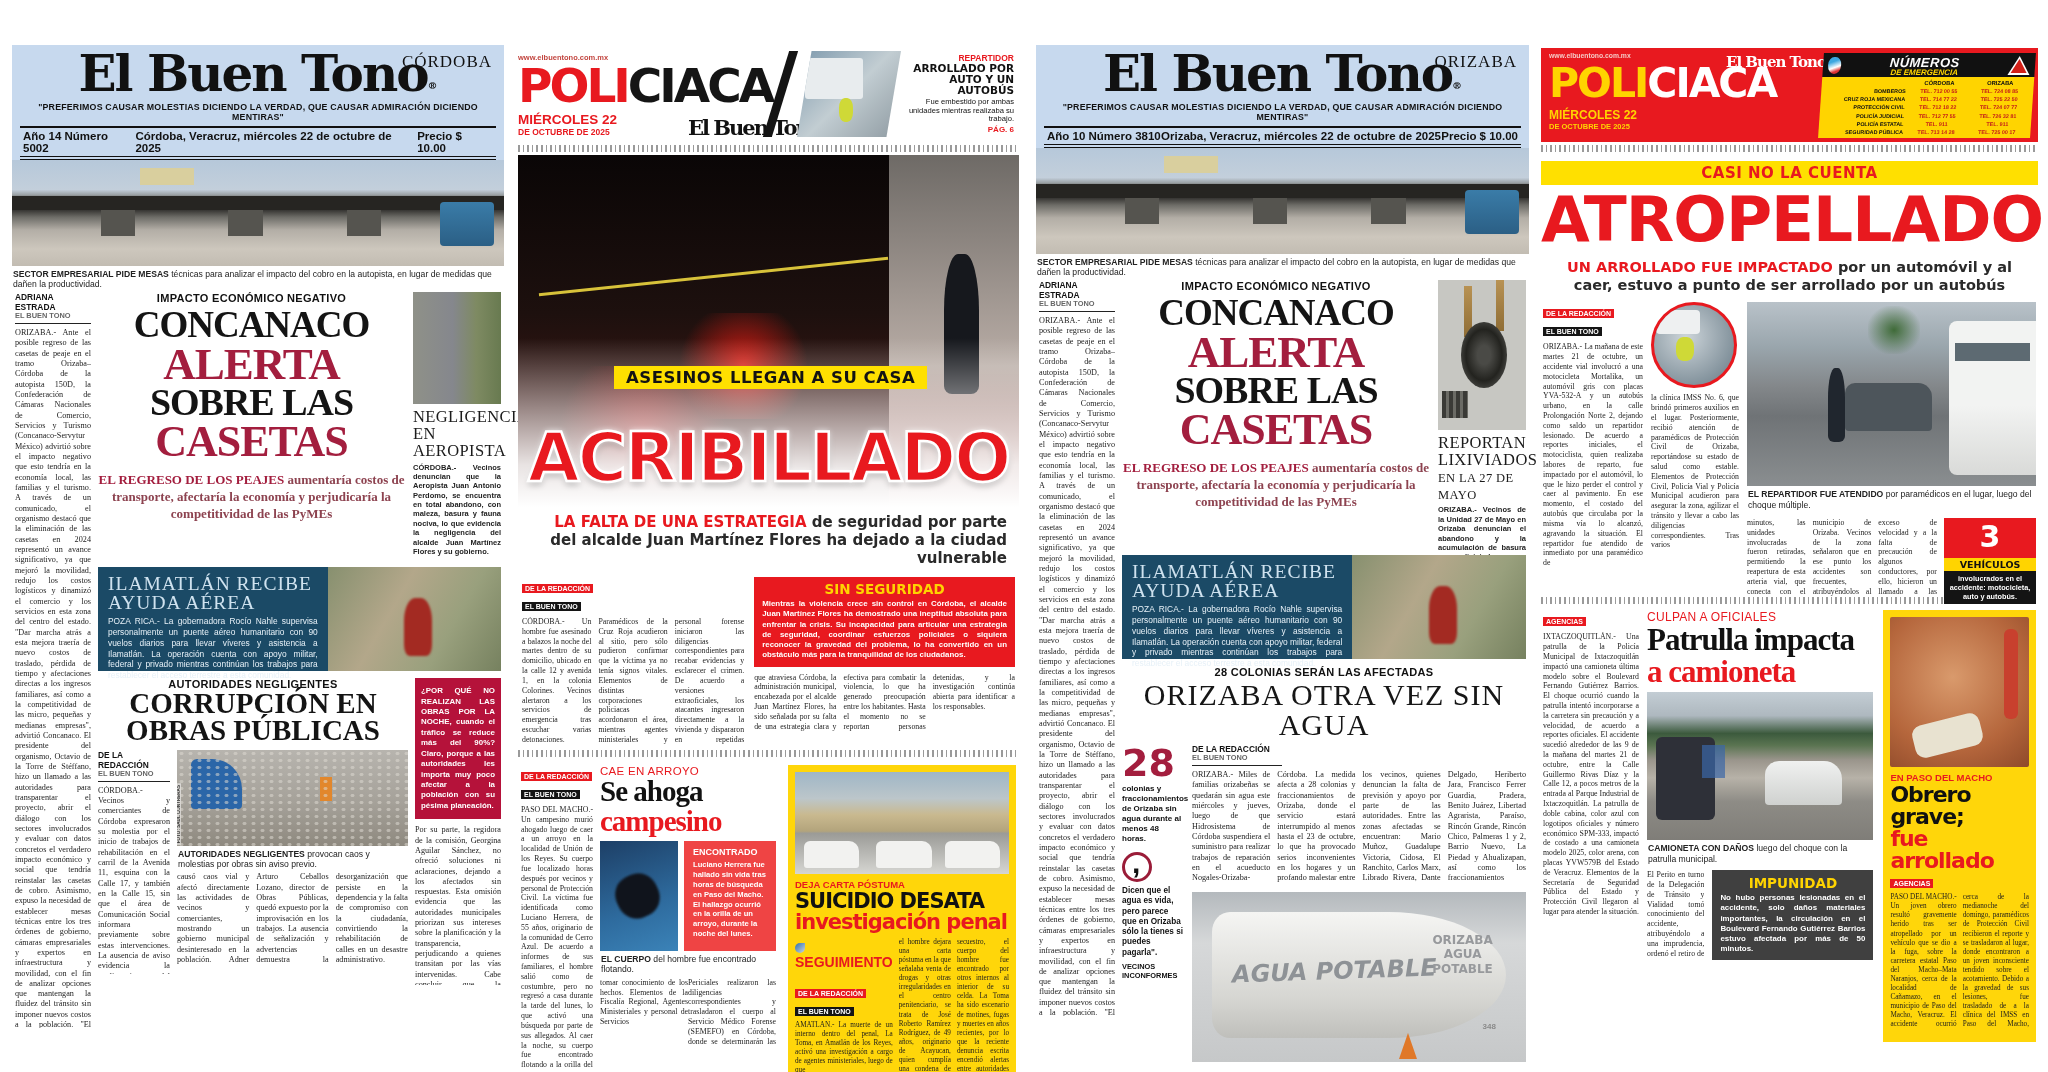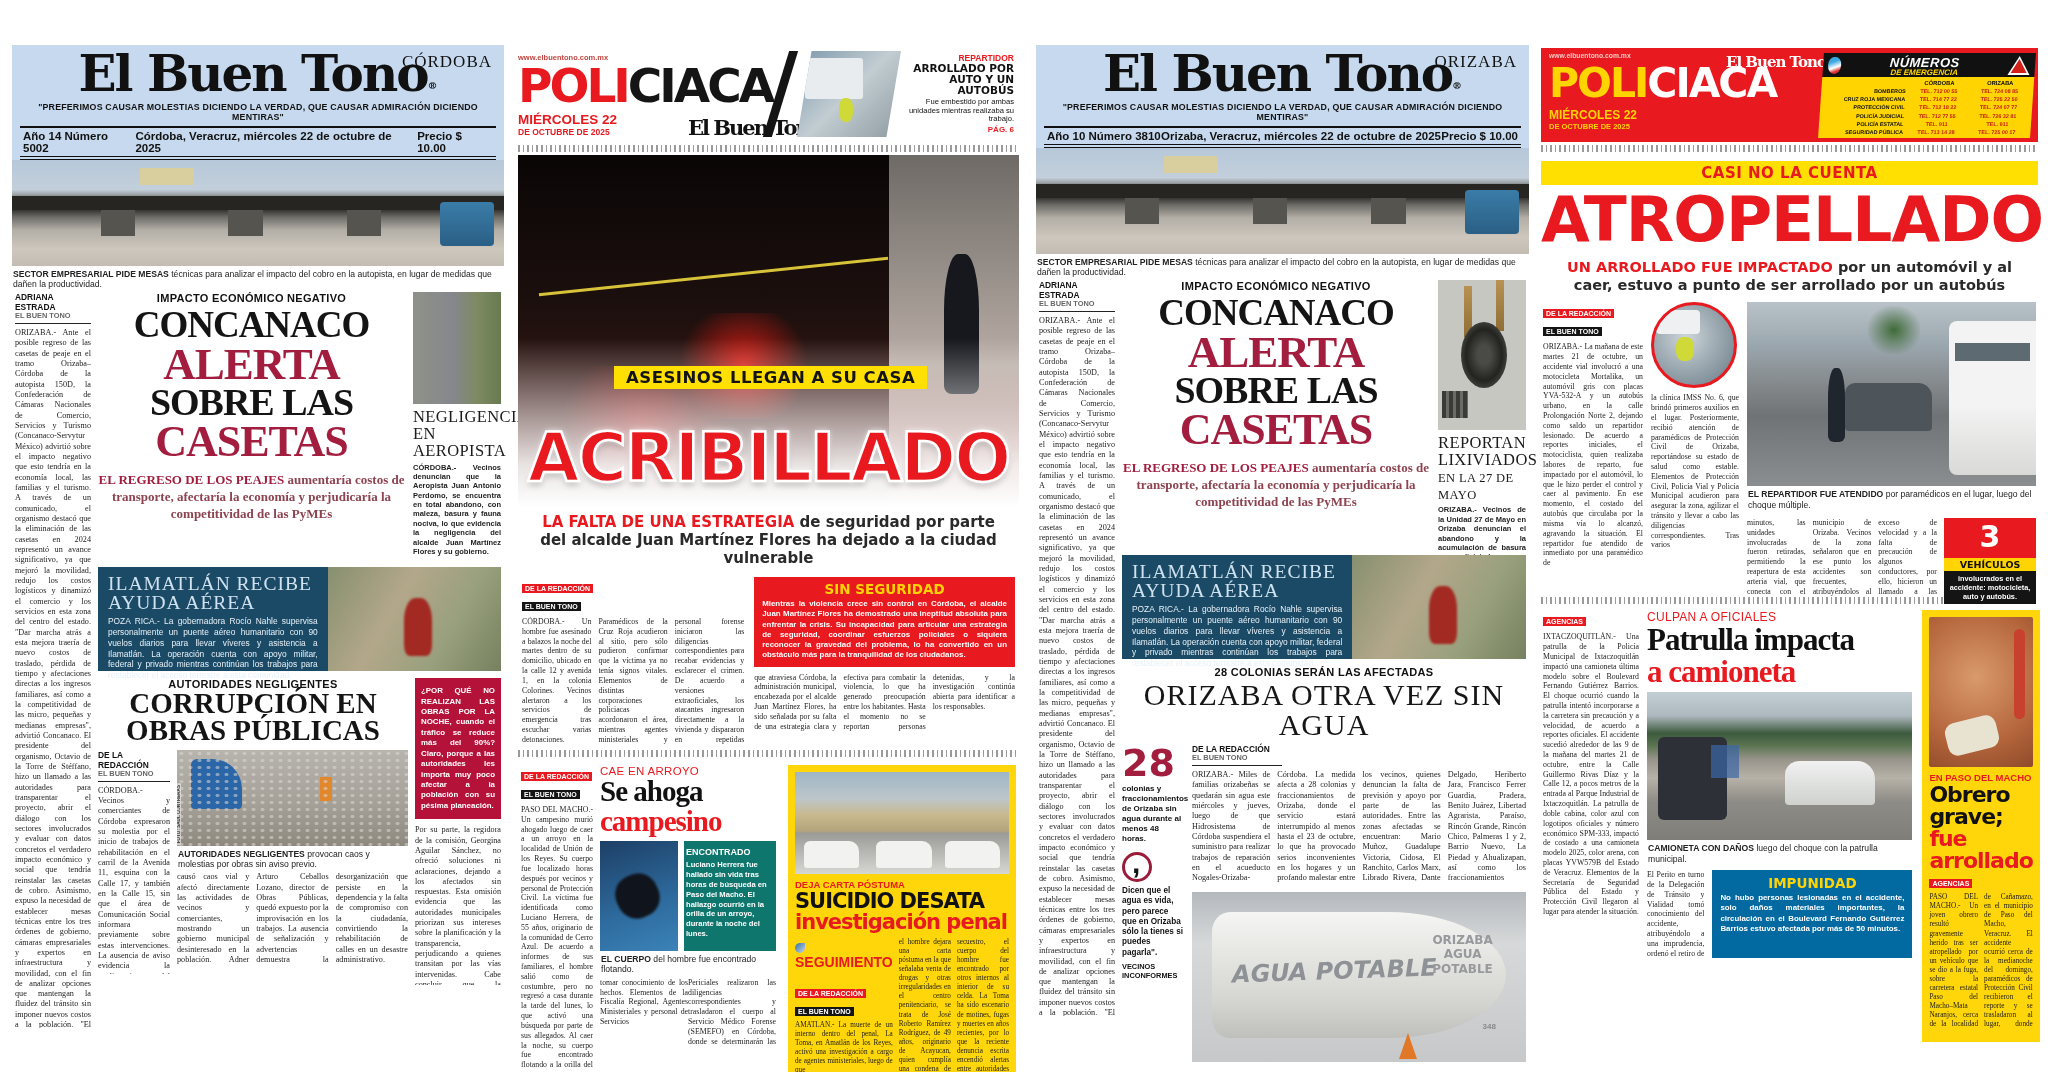--- a/index.html
+++ b/index.html
@@ -99,31 +99,31 @@
 .acri{position:relative;height:352px}
 .nightph{position:absolute;inset:0;background:linear-gradient(180deg,#0a0606 0%,#1d100e 45%,#3a1713 72%,#4e1d17 100%)}
 .nightph .glow1{position:absolute;left:30%;top:45%;width:30%;height:30%;background:radial-gradient(circle,rgba(255,30,20,.8),transparent 70%)}
 .nightph .glow2{position:absolute;left:5%;top:60%;width:40%;height:36%;background:radial-gradient(circle,rgba(220,30,30,.55),transparent 70%)}
 .nightph .tape{position:absolute;left:4%;top:34%;width:70%;height:3px;background:#d8c23a;transform:rotate(-6deg)}
 .nightph .wall{position:absolute;right:0;top:0;width:26%;height:100%;background:linear-gradient(180deg,#6e6a66,#b9ada6 60%,#7c2f28)}
 .nightph .cop{position:absolute;right:8%;top:28%;width:7%;height:40%;background:#16181d;border-radius:40% 40% 8px 8px}
 .acri::after{content:"";position:absolute;inset:0;background:linear-gradient(180deg,transparent 52%,rgba(255,255,255,.88) 88%,#fff 100%)}
 .acri-kick{position:absolute;z-index:2;left:96px;bottom:118px;background:#ffe000;color:#131313;font-family:"DejaVu Sans",sans-serif;font-weight:bold;font-size:16.5px;padding:2px 12px;letter-spacing:.5px}
 .acri-hl{position:absolute;z-index:2;left:0;right:0;bottom:10px;text-align:center;font-family:"DejaVu Sans",sans-serif;font-weight:bold;font-size:67px;letter-spacing:-2px;color:#e8191f;-webkit-text-stroke:2.5px #fff;text-shadow:0 0 6px #fff,0 4px 6px rgba(0,0,0,.25)}
-.acri-sub{text-align:center;font-family:"DejaVu Sans",sans-serif;font-weight:bold;font-size:15px;line-height:1.2;margin:6px 12px 2px;color:#2a2a2a}
+.acri-sub{text-align:right;font-family:"DejaVu Sans",sans-serif;font-weight:bold;font-size:15px;line-height:1.2;margin:6px 12px 2px;color:#2a2a2a}
 .acri-sub .lead{color:#e8191f}
 .acri-body{display:flex;gap:10px;padding:8px 4px 2px}
 .redbox2{background:#e8191f;padding:4px 8px 6px}
 .redbox2 .t{color:#ffd400;text-align:center;font-family:"DejaVu Sans",sans-serif;font-weight:bold;font-size:13.5px;margin-bottom:2px}
 .redbox2 .b{color:#fff;font-size:7.9px;font-weight:bold;line-height:1.3;text-align:justify}
 
 .hl2line{font-family:Liberation Serif, serif;font-weight:bold;font-size:29px;line-height:1.02;letter-spacing:-1px}
 .waterph{width:78px;background:linear-gradient(160deg,#1d3f66,#2e6b9e 60%,#3b83b8)}
 .waterph .bodyfig{position:absolute;left:20%;top:30%;width:55%;height:40%;background:#10141c;border-radius:45%;transform:rotate(-25deg);filter:blur(1px)}
-.found{flex:1;background:#0f766e;color:#fff;padding:6px 2px}
+.found{flex:1;background:#ef4444;color:#fff;padding:6px 9px}
 .found .t{font-size:9px;font-weight:bold;margin-bottom:3px}
 .found .b{font-size:7.6px;font-weight:bold;line-height:1.3}
 
 .suic{width:228px;background:#ffd60a;padding:7px 7px 6px}
 .prisonph{height:102px;background:linear-gradient(180deg,#9fb6c6 0%,#bcc6ca 26%,#c9b98f 42%,#b3a47c 58%,#9b9b97 60%,#d6d6d2 100%)}
 .prisonph .car{position:absolute;bottom:6%;width:26%;height:26%;background:#f2f2f0;border-radius:6px 10px 3px 3px}
 .suic-k{color:#e8191f;font-weight:bold;font-size:9.5px;margin:5px 0 1px}
 .suic-h1{font-family:"DejaVu Sans",sans-serif;font-weight:bold;font-size:21px;letter-spacing:-1px;line-height:1}
 .suic-h2{font-family:"DejaVu Sans",sans-serif;font-weight:bold;font-size:21px;letter-spacing:-1px;line-height:1;color:#e8191f}
 .suic-cols{display:flex;gap:6px;margin-top:5px}
@@ -167,21 +167,21 @@
 .p4cols{display:flex;gap:7px;margin-top:5px}
 .stat{width:92px}
 .stat .n{background:#e8191f;color:#fff;text-align:center;font-family:"DejaVu Sans",sans-serif;font-weight:bold;font-size:30px;line-height:1.25;height:40px}
 .stat .l{background:#ffd400;color:#111;text-align:center;font-family:"DejaVu Sans",sans-serif;font-weight:bold;font-size:9.5px;padding:1px 0}
 .stat .d{background:#141414;color:#fff;font-size:7.3px;font-weight:bold;text-align:center;line-height:1.25;padding:3px 4px}
 .p4bot{display:flex;gap:10px;margin-top:6px;padding:0 2px}
 .patrolph{height:148px;background:linear-gradient(180deg,#c3cdd4 0%,#aeb8bf 16%,#3c5a3d 28%,#5a7451 36%,#9a958c 46%,#b7b2a8 58%,#8e8c86 74%,#7f7d78 100%)}
 .patrolph .suv{position:absolute;right:14%;top:46%;width:34%;height:30%;background:linear-gradient(180deg,#f0f1f0,#cfd1cf);border-radius:14px 18px 4px 4px}
 .patrolph .pat{position:absolute;left:4%;top:30%;width:26%;height:56%;background:#2e3038;border-radius:6px}
 .patrolph .pat::after{content:"";position:absolute;right:-18%;top:10%;width:40%;height:40%;background:#3b66a8;opacity:.7}
-.imp{width:200px;background:#0369a1;padding:5px 8px}
+.imp{width:161px;background:#404040;padding:5px 8px}
 .imp .t{color:#ffd400;text-align:center;font-family:"DejaVu Sans",sans-serif;font-weight:bold;font-size:13.5px;margin-bottom:2px}
 .imp .b{color:#fff;font-size:7.9px;font-weight:bold;line-height:1.3;text-align:justify}
 .worker{width:166px;background:#ffd60a;padding:7px}
 .injph{height:150px;background:radial-gradient(circle at 45% 40%,#d99a6c,#b5663c 62%,#8f4a2a);border-radius:2px}
 .injph .collar{position:absolute;left:16%;bottom:10%;width:50%;height:22%;background:#e8e2d0;border-radius:10px;transform:rotate(-14deg)}
 .injph .strap{position:absolute;right:8%;top:8%;width:10%;height:60%;background:#c8402e;border-radius:6px}
 .wk-k{color:#e8191f;font-weight:bold;font-size:9.5px;margin:5px 0 1px}
 .wk-h1{font-family:"DejaVu Sans",sans-serif;font-weight:bold;font-size:22px;letter-spacing:-1px;line-height:1}
 .wk-h2{font-family:"DejaVu Sans",sans-serif;font-weight:bold;font-size:22px;letter-spacing:-1px;line-height:1;color:#e8191f}
 .worker .body-txt{font-size:7.2px;margin-top:3px}

